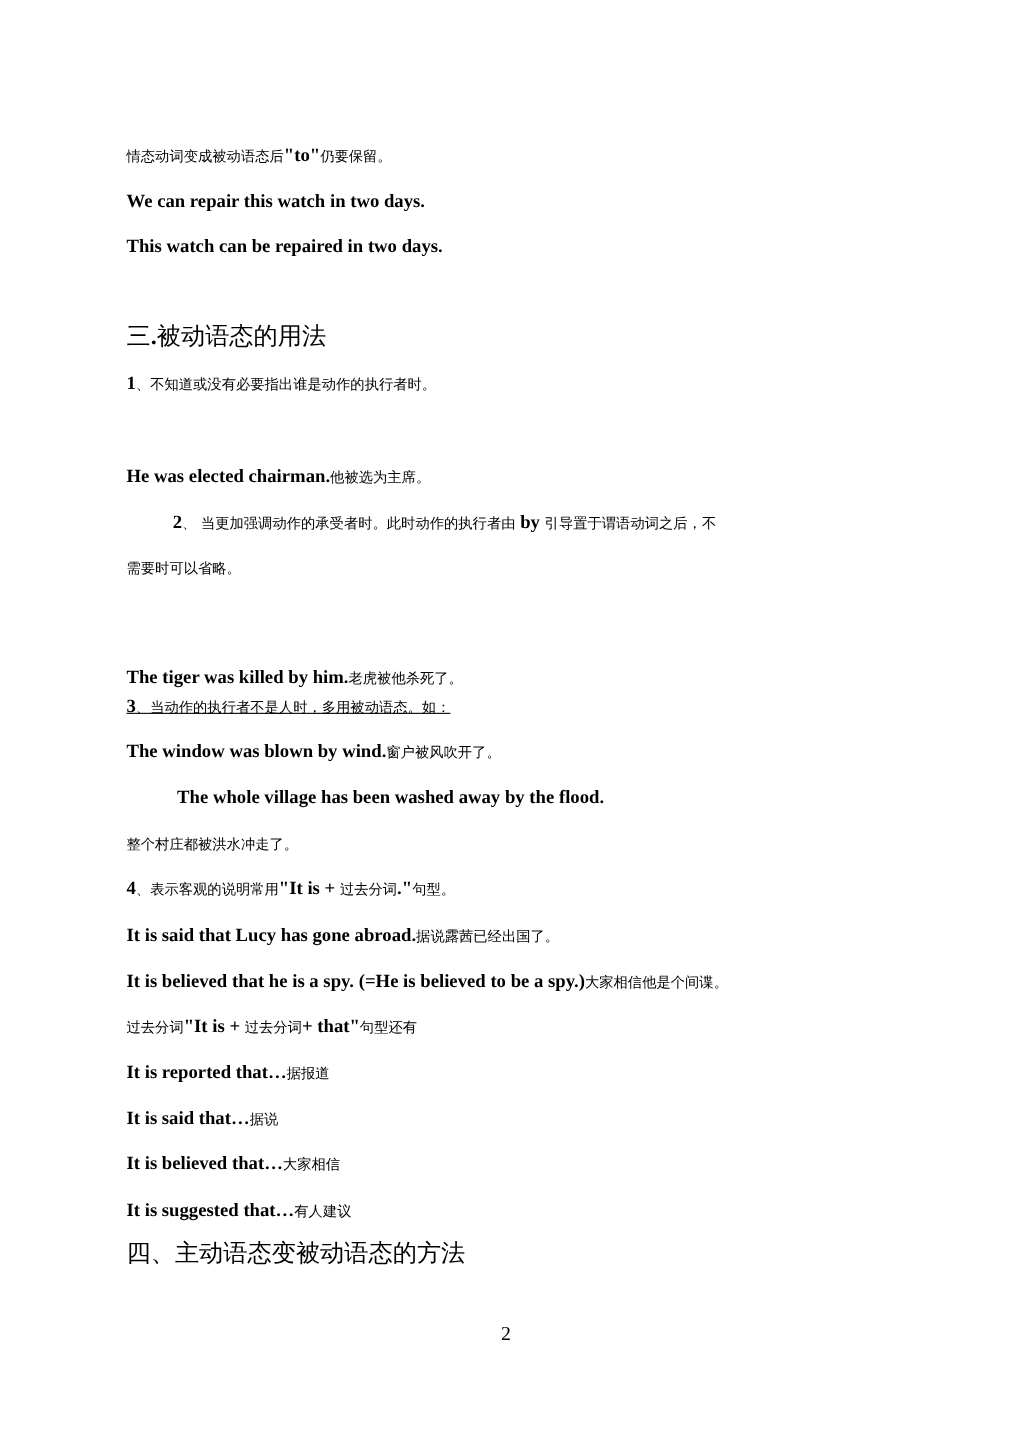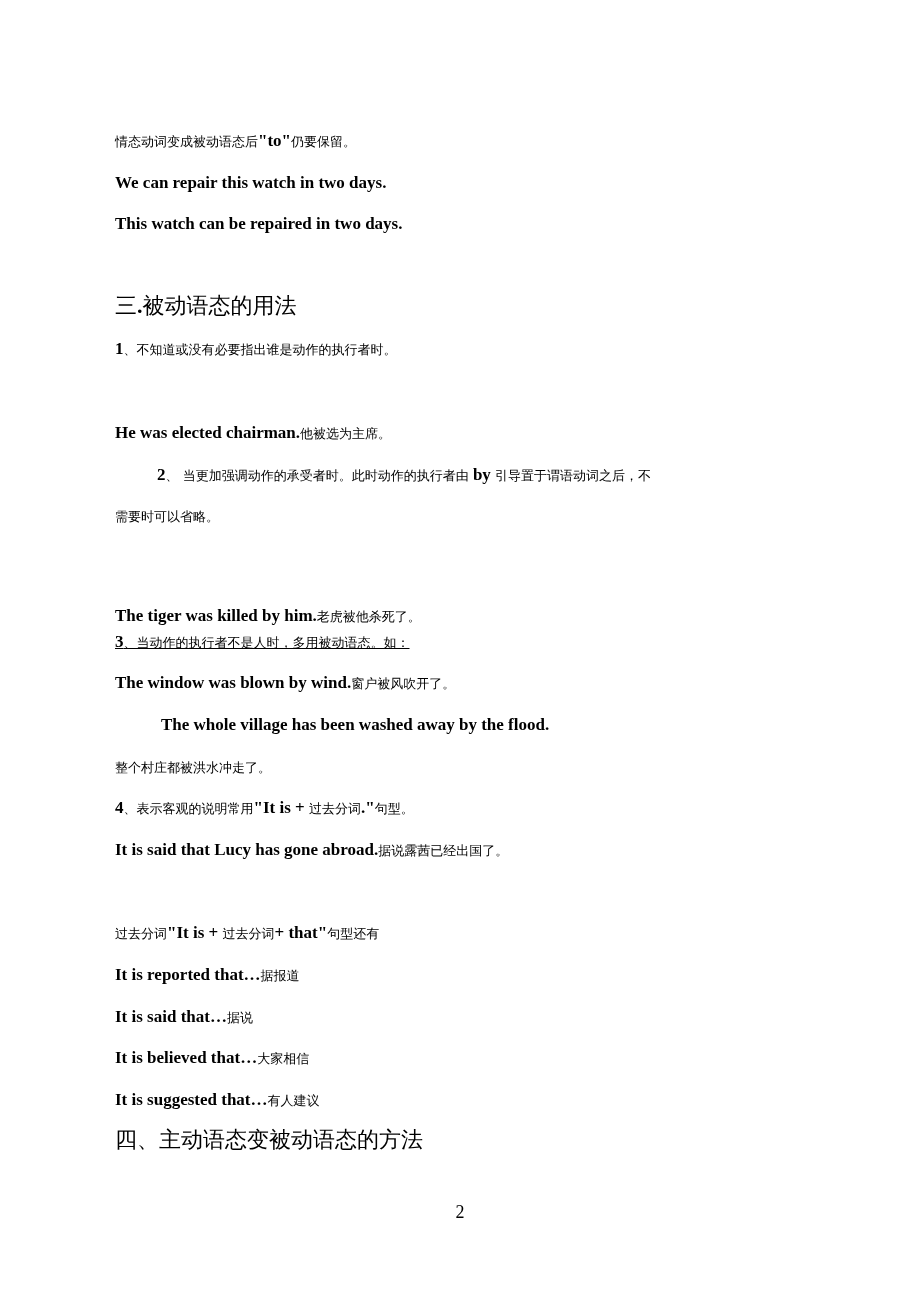--- a/index.html
+++ b/index.html
@@ -113,20 +113,23 @@
   </div>
 
   <div class="line" style="top:798px;">
     <span class="b">4</span><span class="cn">、表示客观的说明常用</span><span class="b">"It is + </span><span class="cn">过去分词</span><span class="b">."</span><span class="cn">句型。</span>
   </div>
 
   <div class="line" style="top:840px;">
     <span class="b">It is said that Lucy has gone abroad.</span><span class="cn">据说露茜已经出国了。</span>
   </div>
 
+  <div class="line" style="top:882px;">
+    <span class="b">It is believed that he is a spy. (=He is believed to be a spy.)</span><span class="cn">大家相信他是个间谍。</span>
+  </div>
 
   <div class="line" style="top:923px;">
     <span class="cn">过去分词</span><span class="b">"It is + </span><span class="cn">过去分词</span><span class="b">+ that"</span><span class="cn">句型还有</span>
   </div>
 
   <div class="line" style="top:965px;">
     <span class="b">It is reported that…</span><span class="cn">据报道</span>
   </div>
 
   <div class="line" style="top:1007px;">

